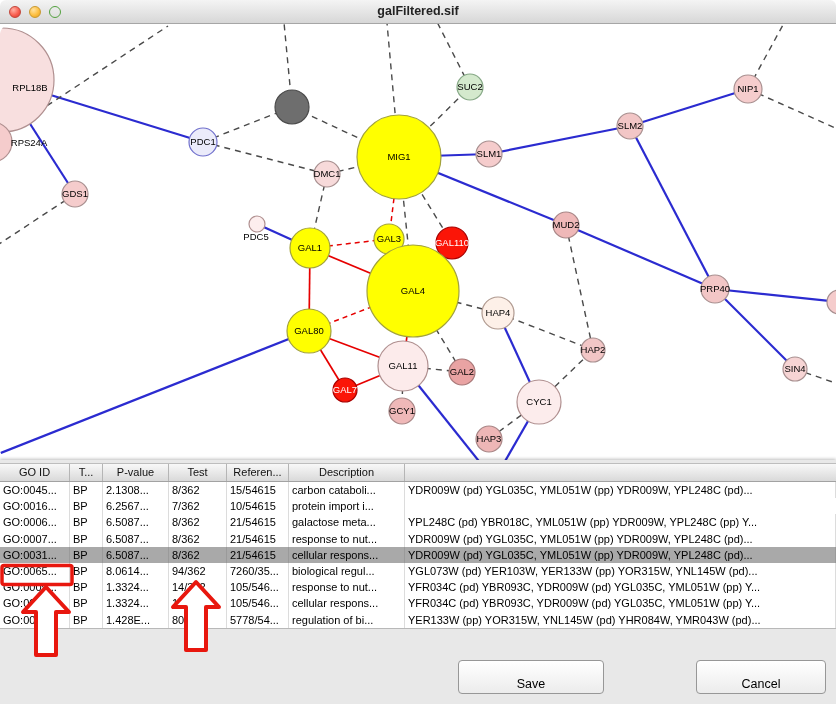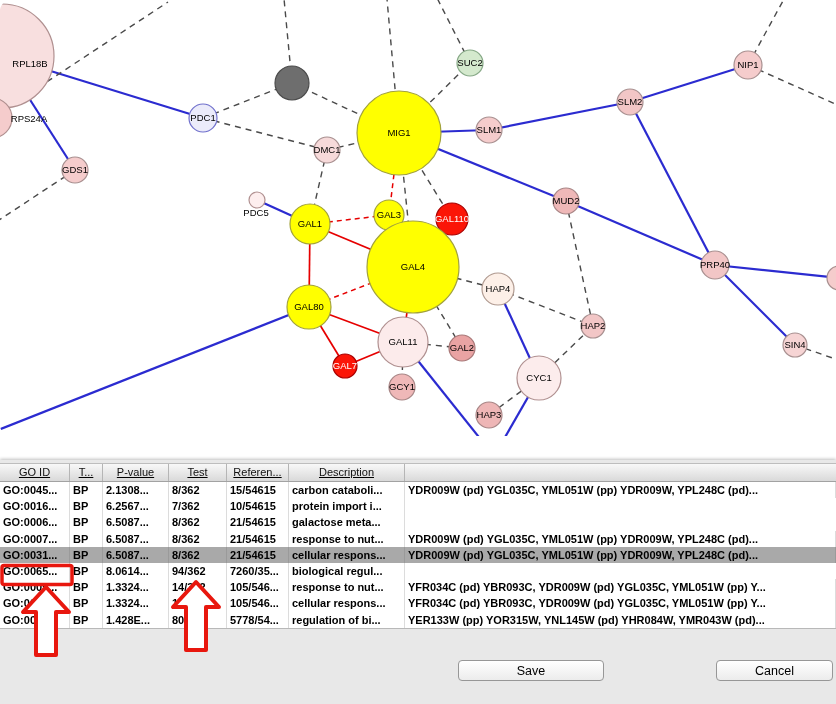--- a/index.html
+++ b/index.html
@@ -24,46 +24,54 @@
   .net-canvas{position:relative;width:836px;height:436px;background:#fff;overflow:hidden;border-radius:11px;}
   .net-canvas svg{display:block;}
   .net-label{font-size:9.5px;}
 
   .bottom-window{position:absolute;left:0;top:460px;width:836px;height:244px;background:#e8e8e8;
     box-shadow:0 -1px 3px rgba(0,0,0,0.25);}
 
   
   .thead{display:grid;grid-template-columns:70px 33px 66px 58px 62px 116px 1fr;height:17px;
     margin-top:3px;border-top:1px solid #bdbdbd;border-bottom:1px solid #a2a2a2;
-    background:linear-gradient(#f8f8f8,#d9d9d9);text-decoration:underline;}
+    background:linear-gradient(#f8f8f8,#d9d9d9);}
   .hcell{font-size:11px;line-height:17px;text-align:center;border-right:1px solid #b5b5b5;
     overflow:hidden;white-space:nowrap;color:#111;}
   .tbody{background:#fff;border-bottom:1px solid #b8b8b8;}
-  .trow{display:grid;grid-template-columns:70px 33px 66px 58px 62px 116px 1fr;height:16.2px;font-weight:bold;}
+  .trow{display:grid;grid-template-columns:70px 33px 66px 58px 62px 116px 1fr;height:16.2px;}
   .trow.selected{background:#a9a9a9;}
   .tcell{font-size:11px;line-height:16.2px;padding:0 2px 0 3px;border-right:1px solid #dcdcdc;
     white-space:nowrap;overflow:hidden;color:#000;}
   .trow.selected .tcell{border-right-color:#9a9a9a;}
 
   
   .btn{position:absolute;height:21px;border:1px solid #979797;border-radius:4px;
     background:linear-gradient(#ffffff,#ececec);font-family:"Liberation Sans",sans-serif;
-    font-size:12.5px;color:#000;text-align:center;padding:2px;box-shadow:0 1px 0 rgba(255,255,255,.7) inset;}
+    font-size:12.5px;color:#000;text-align:center;padding:16px;box-shadow:0 1px 0 rgba(255,255,255,.7) inset;}
   .btn.save{left:458px;top:200px;width:146px;}
-  .btn.cancel{left:696px;top:200px;width:117px;margin-left:20px;}
+  .btn.cancel{left:696px;top:200px;width:130px;}
 
   
   .annotations{position:absolute;left:0;top:0;width:836px;height:704px;pointer-events:none;z-index:50;}
 </style>
 </head>
 <body>
 
 <div class="screen">
 
   <div class="top-window">
+    <div class="titlebar">
+      <div class="traffic">
+        <span class="light red"></span>
+        <span class="light yellow"></span>
+        <span class="light green"></span>
+      </div>
+      <div class="title">galFiltered.sif</div>
+    </div>
     <div class="net-canvas">
       <svg id="net" width="836" height="436">
           <line x1="2" y1="56" x2="203" y2="118" stroke="#2b2bd0" stroke-width="2.2"></line>
           <line x1="2" y1="56" x2="75" y2="170" stroke="#2b2bd0" stroke-width="2.2"></line>
           <line x1="399" y1="133" x2="489" y2="130" stroke="#2b2bd0" stroke-width="2.2"></line>
           <line x1="489" y1="130" x2="630" y2="102" stroke="#2b2bd0" stroke-width="2.2"></line>
           <line x1="630" y1="102" x2="748" y2="65" stroke="#2b2bd0" stroke-width="2.2"></line>
           <line x1="399" y1="133" x2="566" y2="201" stroke="#2b2bd0" stroke-width="2.2"></line>
           <line x1="566" y1="201" x2="715" y2="265" stroke="#2b2bd0" stroke-width="2.2"></line>
           <line x1="630" y1="102" x2="715" y2="265" stroke="#2b2bd0" stroke-width="2.2"></line>
@@ -197,20 +205,21 @@
           <div class="tcell">10/54615</div>
           <div class="tcell">protein import i...</div>
         </div>
         <div class="trow">
           <div class="tcell">GO:0006...</div>
           <div class="tcell">BP</div>
           <div class="tcell">6.5087...</div>
           <div class="tcell">8/362</div>
           <div class="tcell">21/54615</div>
           <div class="tcell">galactose meta...</div>
+          <div class="tcell">YPL248C (pd) YBR018C, YML051W (pp) YDR009W, YPL248C (pp) Y...</div>
         </div>
         <div class="trow">
           <div class="tcell">GO:0007...</div>
           <div class="tcell">BP</div>
           <div class="tcell">6.5087...</div>
           <div class="tcell">8/362</div>
           <div class="tcell">21/54615</div>
           <div class="tcell">response to nut...</div>
           <div class="tcell">YDR009W (pd) YGL035C, YML051W (pp) YDR009W, YPL248C (pd)...</div>
         </div>
@@ -223,20 +232,21 @@
           <div class="tcell">cellular respons...</div>
           <div class="tcell">YDR009W (pd) YGL035C, YML051W (pp) YDR009W, YPL248C (pd)...</div>
         </div>
         <div class="trow">
           <div class="tcell">GO:0065...</div>
           <div class="tcell">BP</div>
           <div class="tcell">8.0614...</div>
           <div class="tcell">94/362</div>
           <div class="tcell">7260/35...</div>
           <div class="tcell">biological regul...</div>
+          <div class="tcell">YGL073W (pd) YER103W, YER133W (pp) YOR315W, YNL145W (pd)...</div>
         </div>
         <div class="trow">
           <div class="tcell">GO:0009...</div>
           <div class="tcell">BP</div>
           <div class="tcell">1.3324...</div>
           <div class="tcell">14/362</div>
           <div class="tcell">105/546...</div>
           <div class="tcell">response to nut...</div>
           <div class="tcell">YFR034C (pd) YBR093C, YDR009W (pd) YGL035C, YML051W (pp) Y...</div>
         </div>

